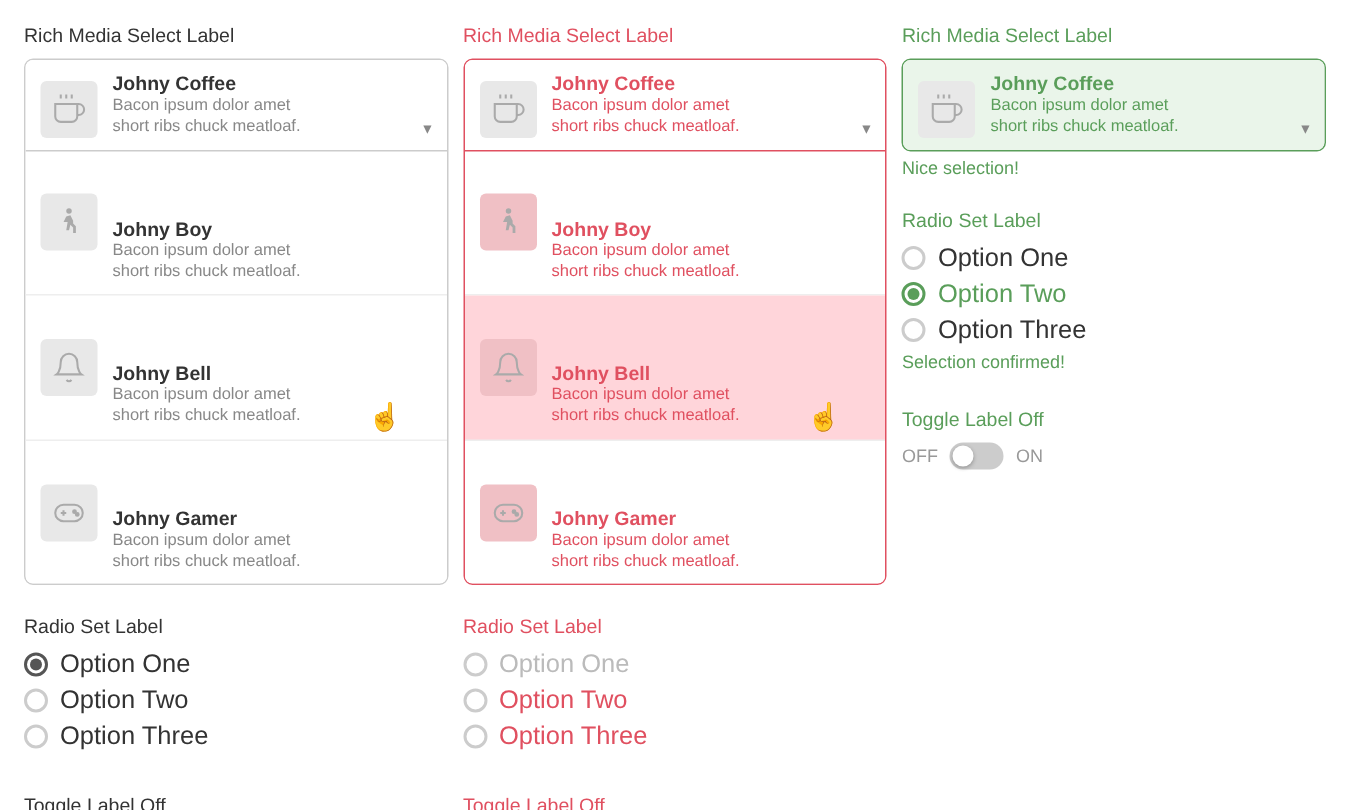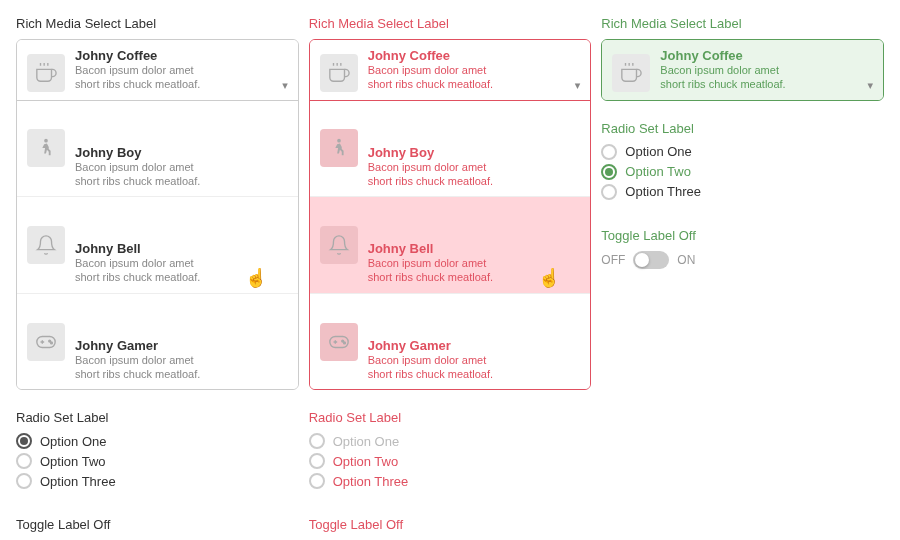--- a/index.html
+++ b/index.html
@@ -203,21 +203,21 @@
       background: #fff;
     }
     .radio-dot.selected-green::after {
       content: '';
       width: 8px;
       height: 8px;
       border-radius: 50%;
       background: #5a9e5a;
     }
     .radio-text {
-      font-size: 13px;
+      font-size: 17px;
       color: #333;
     }
     .radio-text.muted { color: #bbb; }
     .radio-text.error { color: #e05060; }
     .radio-text.success { color: #5a9e5a; }
 
     .error-text { color: #e05060; font-size: 12px; margin-top: 4px; }
     .success-text { color: #5a9e5a; font-size: 12px; margin-top: 4px; }
 
     
@@ -458,34 +458,36 @@
               <line x1="14" y1="1" x2="14" y2="4"></line>
             </svg>
           </div>
         <div class="text-area">
           <div class="name">Johny Coffee</div>
           <div class="desc">Bacon ipsum dolor amet<br>short ribs chuck meatloaf.</div>
         </div>
         <span class="chevron">▾</span>
       </div>
       </div>
+      <div class="helper-text">Nice selection!</div>
     <div class="radio-section">
       <div class="radio-label">Radio Set Label</div>
       <div class="radio-option">
         <div class="radio-dot"></div>
         <span class="radio-text">Option One</span>
       </div>
       <div class="radio-option">
         <div class="radio-dot selected-green"></div>
         <span class="radio-text success">Option Two</span>
       </div>
       <div class="radio-option">
         <div class="radio-dot"></div>
         <span class="radio-text">Option Three</span>
       </div>
+        <div class="success-text">Selection confirmed!</div>
       </div>
     <div class="toggle-section">
       <div class="toggle-label">Toggle Label Off</div>
       <div class="toggle-row">
         <span class="toggle-off-label">OFF</span>
         <div class="toggle-track">
           <div class="toggle-thumb"></div>
         </div>
         <span class="toggle-on-label">ON</span>
       </div>

